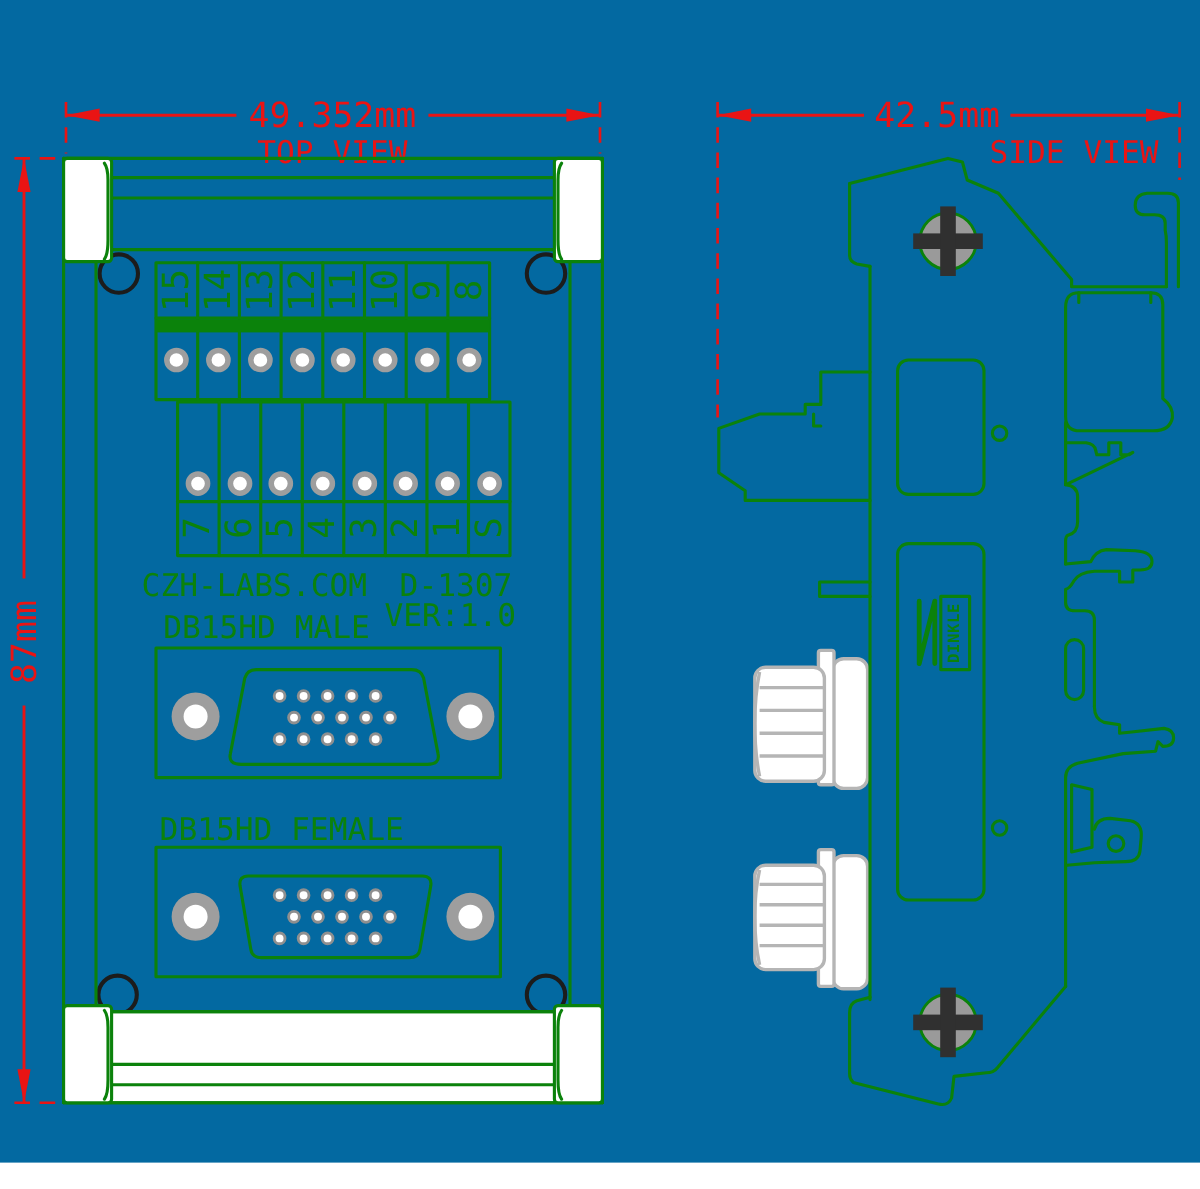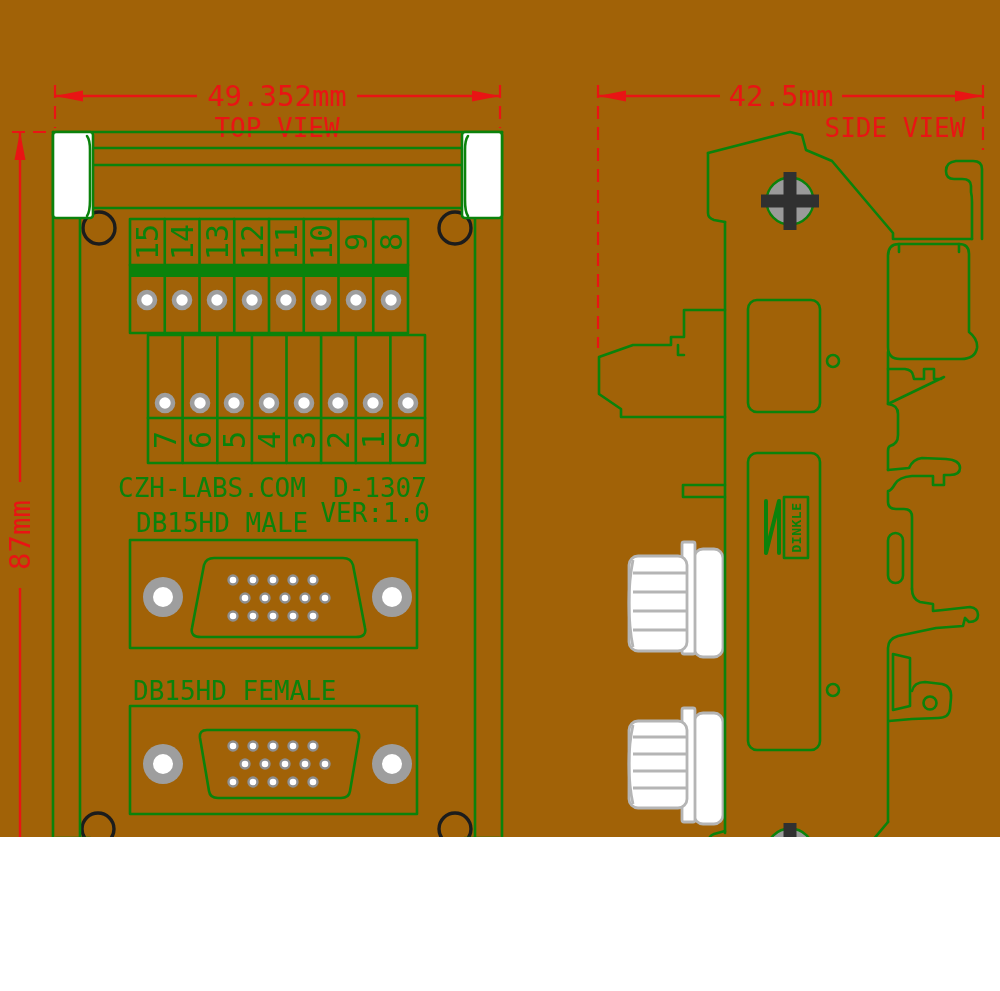--- a/index.html
+++ b/index.html
@@ -1,16 +1,16 @@
 <!DOCTYPE html>
 <html style="--green: #0b820b; --red: #e91414; --gray: #9e9e9e; --light_gray: #b5b5b5; --black: #1c1c1c; --cross: #303030;"><head>
 <meta charset="utf-8">
 <style>
   html,body{margin:0;padding:0;background:#fff;}
-  #stage{position:relative;width:1000px;height:837px;background:#a16207;overflow:hidden;
+  #stage{position:relative;width:1000px;height:969px;background:#0369a1;overflow:hidden;
          font-family:"DejaVu Sans Mono", monospace;}
   svg{position:absolute;left:0;top:0;}
   
   .sg  {stroke:var(--green);fill:none;stroke-width:2.6;stroke-linejoin:round;stroke-linecap:round;}
   .sgf {stroke:var(--green);fill:#fff;stroke-width:2.6;stroke-linejoin:round;}
   .bar {fill:var(--green);stroke:none;}
   
   .sk  {stroke:var(--black);fill:none;stroke-width:3.4;}
   
   .ring   {stroke:var(--gray);fill:#fff;stroke-width:4.6;}

